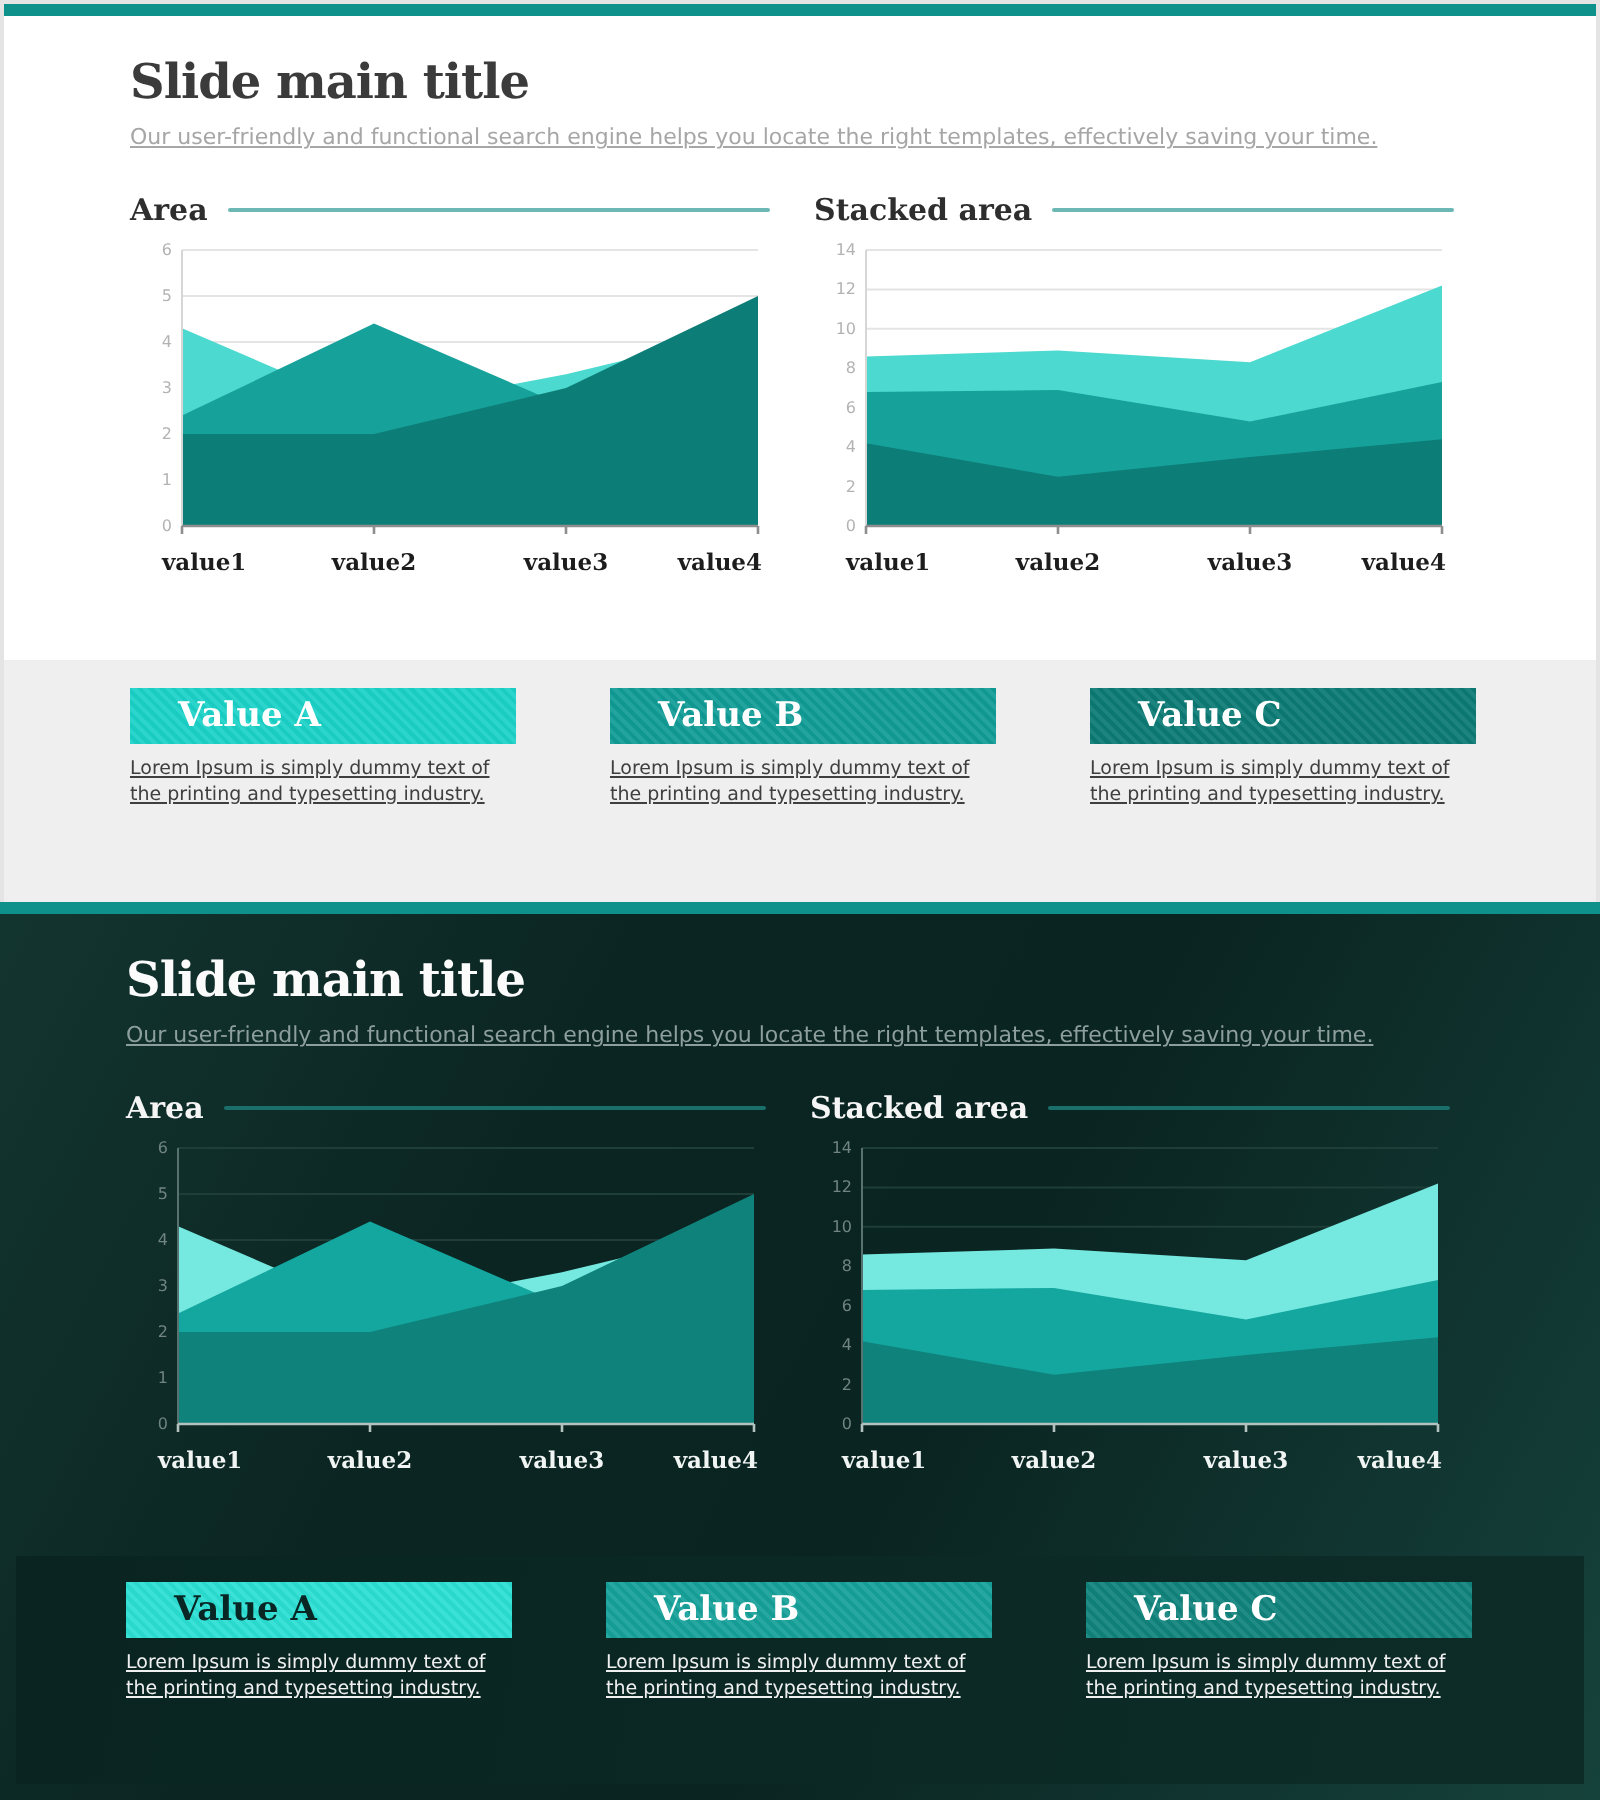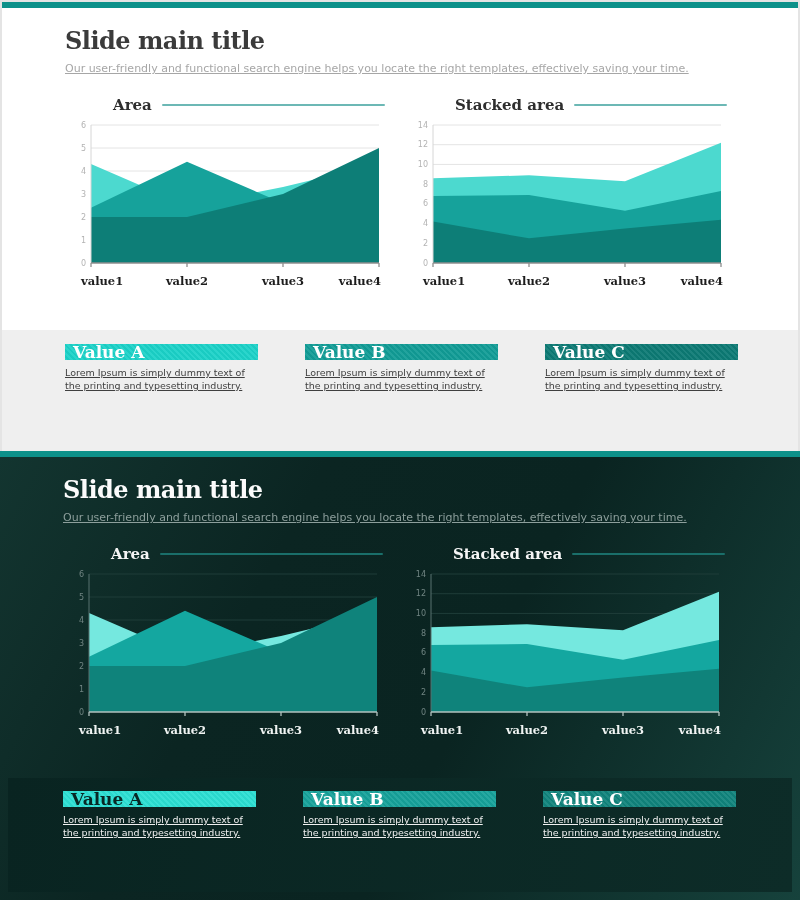--- a/index.html
+++ b/index.html
@@ -17,34 +17,34 @@
   .light .slide-title { color:#3b3b3b; }
   .dark  .slide-title { color:#fbfbfb; }
 
   .slide-subtitle { font-size:11px; margin:9px 0 0 63px;text-decoration:underline; }
   .light .slide-subtitle { color:#a6a6a6; }
   .dark  .slide-subtitle { color:#8d9f9c; }
 
   .charts-row { display:flex; gap:22px; margin:21px 70px 0 63px; }
   .chart-block { width:320px; }
   .chart-header { display:flex; align-items:center; }
-  .chart-title { font-family:"DejaVu Serif","Liberation Serif",serif; font-weight:bold; font-size:15px;margin-left:48px; }
+  .chart-title { font-family:"DejaVu Serif","Liberation Serif",serif; font-weight:bold; font-size:15px; }
   .light .chart-title { color:#2e2e2e; }
   .dark  .chart-title { color:#f5f5f5; }
   .chart-rule { flex:1; height:2px; margin-left:10px; border-radius:1px; }
   .light .chart-rule { background:#6cb8b5; }
   .dark  .chart-rule { background:#1a6f6a; }
   .chart-svg { display:block; margin-top:3px; }
 
   .values-section { position:absolute; display:flex; gap:47px; }
   .light .values-section { left:0; right:0; bottom:0; height:121px; background:#efefef; padding:14px 0 0 63px; }
   .dark  .values-section { left:8px; right:8px; bottom:8px; height:114px;
                            background:linear-gradient(100deg,#092421,#0d2c28); padding:13px 0 0 55px; }
   .value-card { width:193px; }
-  .value-banner { position:relative; height:16px; display:flex; align-items:center; padding-left:8px;
+  .value-banner { position:relative; height:28px; display:flex; align-items:center; padding-left:24px;
                   background-image:repeating-linear-gradient(45deg, rgba(255,255,255,0.07) 0 2px, rgba(0,0,0,0.03) 2px 4px); }
   .value-label { font-family:"DejaVu Serif","Liberation Serif",serif; font-weight:bold; font-size:17px; }
   .value-text { font-size:9.5px; line-height:1.35; margin-top:7px;text-decoration:underline; }
   .light .value-text { color:#3f3f3f; }
   .dark  .value-text { color:#f0f0f0; }
 </style>
 </head>
 <body>
 
 <div class="page">

